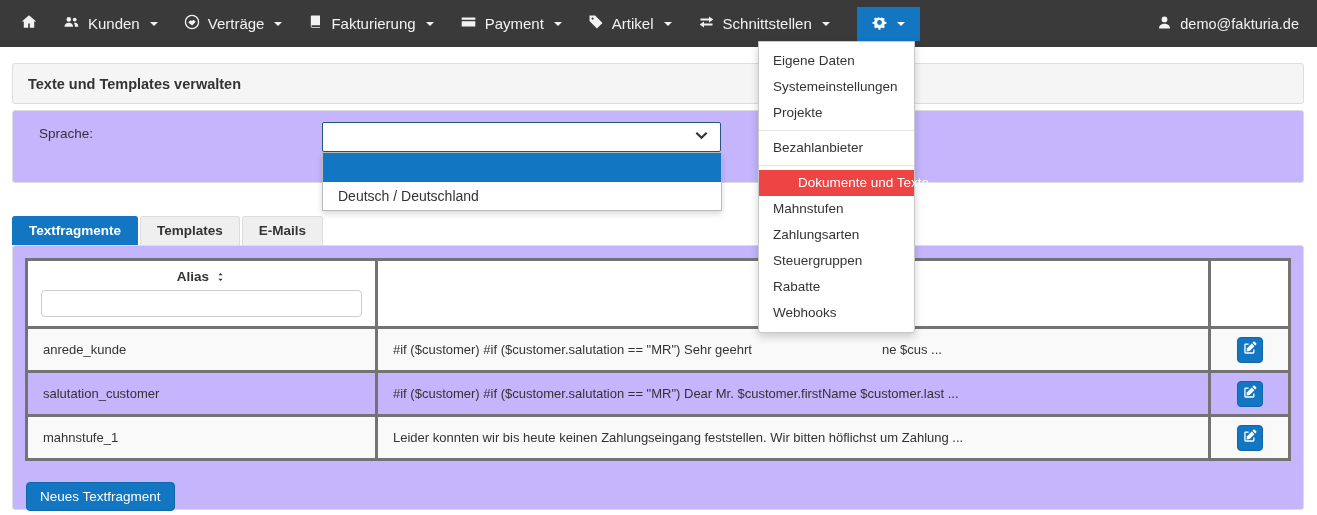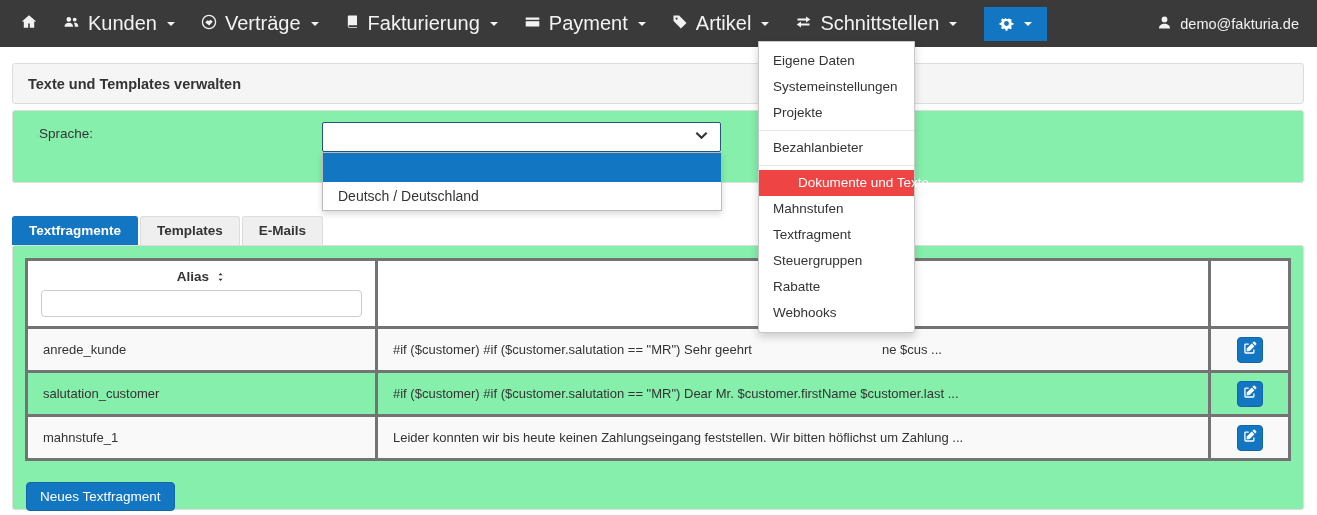--- a/index.html
+++ b/index.html
@@ -12,21 +12,21 @@
     overflow: hidden;
   }
   
   .navbar {
     position:absolute; top:0; left:0; width:1317px; height:47px;
     background:#3a3a3a; color:#f2f2f2;
     display:flex; align-items:stretch; padding-left:8px;
   }
   .nav-item {
     display:flex; align-items:center; gap:8px;
-    padding:0 13px; font-size:20px; cursor:pointer; white-space:nowrap;
+    padding:0 13px; font-size:15px; cursor:pointer; white-space:nowrap;
   }
   .nav-item svg { flex:0 0 auto; }
   .caret {
     display:inline-block; width:0; height:0; margin-left:2px;
     border-left:4px solid transparent; border-right:4px solid transparent;
     border-top:4.5px solid currentColor;
   }
   .nav-settings {
     background:#1276c3; color:#fff;
     align-self:flex-start; margin-top:7px; height:34px; margin-left:14px;
@@ -39,21 +39,21 @@
     position:absolute; left:758px; top:41px; width:157px;
     background:#fff; border:1px solid #c8c8c8; border-radius:0 0 3px 3px;
     box-shadow:0 4px 9px rgba(0,0,0,.18);
     padding:6px 0; z-index:100; font-size:13.5px;
   }
   .menu-item { padding:5px 14px; line-height:16px; color:#333; cursor:pointer; white-space:nowrap; }
   .menu-item.active { background:#ef4444; color:#fff;padding-left:39px; }
   .menu-divider { height:1px; background:#e5e5e5; margin:4px 0; }
 
   
-  .panel { position:absolute; left:12px; width:1292px; background:#86efac; border:1px solid #ddd; border-radius:3px; }
+  .panel { position:absolute; left:12px; width:1292px; background:#c4b5fd; border:1px solid #ddd; border-radius:3px; }
   .title-panel { top:63px; height:41px; background:#f5f5f5; display:flex; align-items:center; padding:0 15px; }
   .title-panel h1 { font-size:14.5px; font-weight:bold; color:#333; }
   .language-panel { top:110px; height:73px; }
   .language-label { position:absolute; left:26px; top:15px; font-size:13.5px; }
   .language-select {
     position:absolute; left:309px; top:11px; width:399px; height:30px;
     background:#fff; border:1px solid #24567c; border-radius:2px;
     display:flex; align-items:center; justify-content:flex-end; padding-right:11px;
     cursor:pointer;
   }
@@ -269,17 +269,17 @@
 
 <div class="settings-menu">
   <div class="menu-item">Eigene Daten</div>
   <div class="menu-item">Systemeinstellungen</div>
   <div class="menu-item">Projekte</div>
   <div class="menu-divider"></div>
   <div class="menu-item">Bezahlanbieter</div>
   <div class="menu-divider"></div>
   <div class="menu-item active">Dokumente und Texte</div>
   <div class="menu-item">Mahnstufen</div>
-  <div class="menu-item">Textfragment</div>
+  <div class="menu-item">Zahlungsarten</div>
   <div class="menu-item">Steuergruppen</div>
   <div class="menu-item">Rabatte</div>
   <div class="menu-item">Webhooks</div>
 </div>
 
 </body></html>

